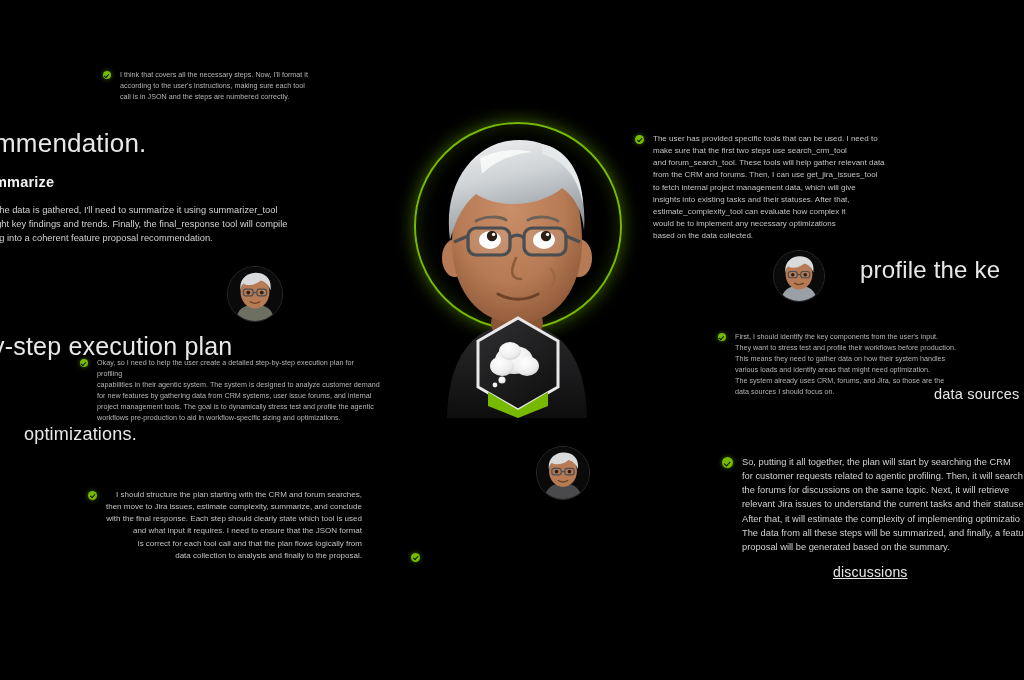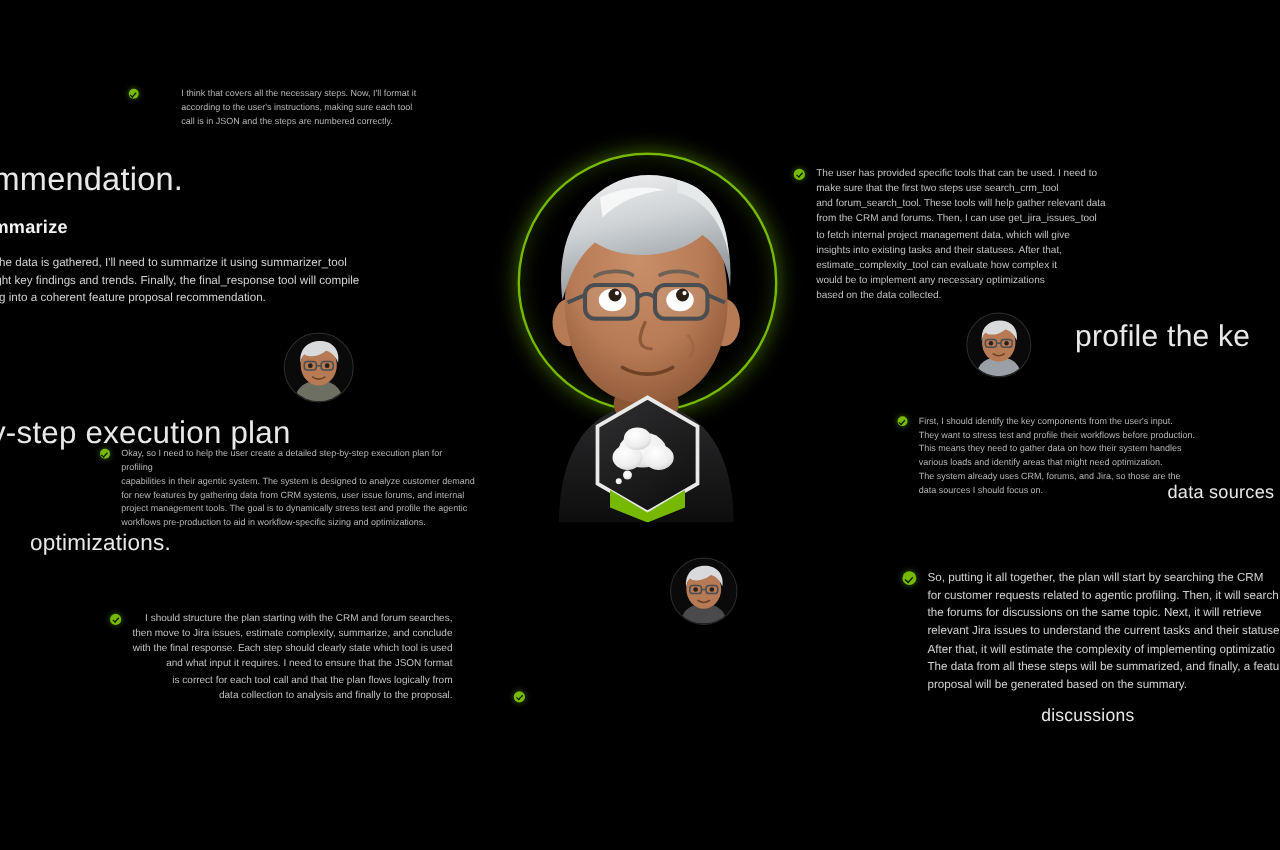--- a/index.html
+++ b/index.html
@@ -210,29 +210,29 @@
   <div class="headline" style="left:-6px; top:174px; font-size:14.5px; font-weight:700; color:#f2f2f2;">mmarize</div>
 
   <div class="headline" style="left:-8px; top:332px; font-size:25px;">y-step execution plan</div>
 
   <div class="headline" style="left:24px; top:424px; font-size:18px;">optimizations.</div>
 
   <div class="headline" style="left:860px; top:256px; font-size:24px;">profile the ke</div>
 
   <div class="headline" style="left:934px; top:386px; font-size:14.5px;">data sources I</div>
 
-  <div class="headline" style="left:833px; top:564px; font-size:14px;">discussions</div>
+  <div class="headline" style="left:833px; top:564px; font-size:14px;text-decoration:underline;">discussions</div>
 
   <div class="thought t-lg" style="left:-8px; top:203px; width:330px;">
     <p>l the data is gathered, I'll need to summarize it using summarizer_tool
 light key findings and trends. Finally, the final_response tool will compile
 ing into a coherent feature proposal recommendation.</p>
   </div>
 
-  <div class="thought t-sm" style="left:103px; top:70px; width:230px;justify-content:space-between;">
+  <div class="thought t-sm" style="left:103px; top:70px; width:230px;">
     <span class="tick"></span>
     <p>I think that covers all the necessary steps. Now, I'll format it
 according to the user's instructions, making sure each tool
 call is in JSON and the steps are numbered correctly.</p>
   </div>
 
   <div class="thought t-md" style="left:635px; top:133px; width:345px;">
     <span class="tick"></span>
     <p>The user has provided specific tools that can be used. I need to
 make sure that the first two steps use search_crm_tool

